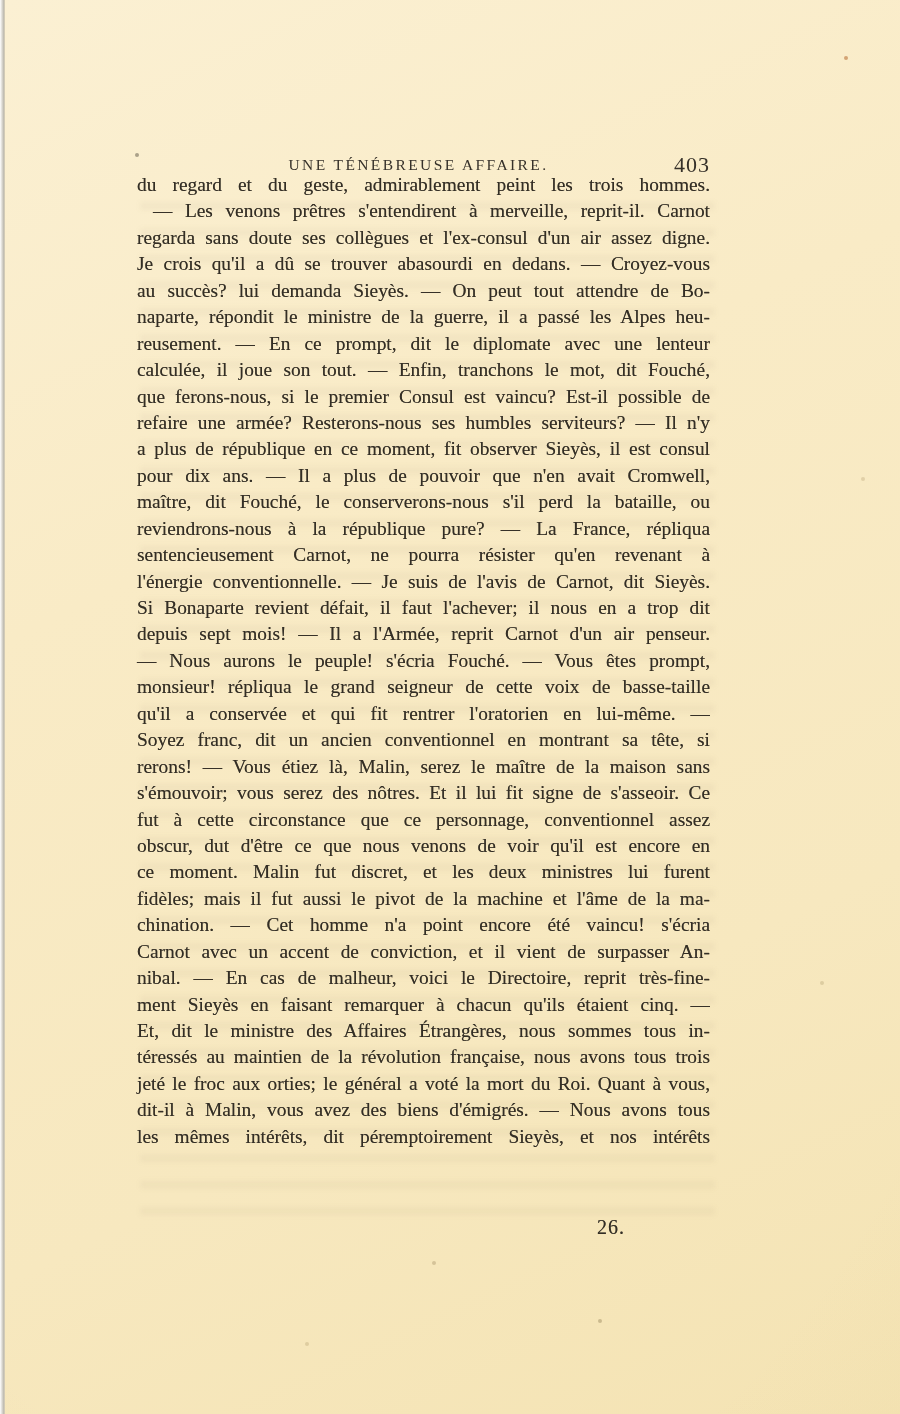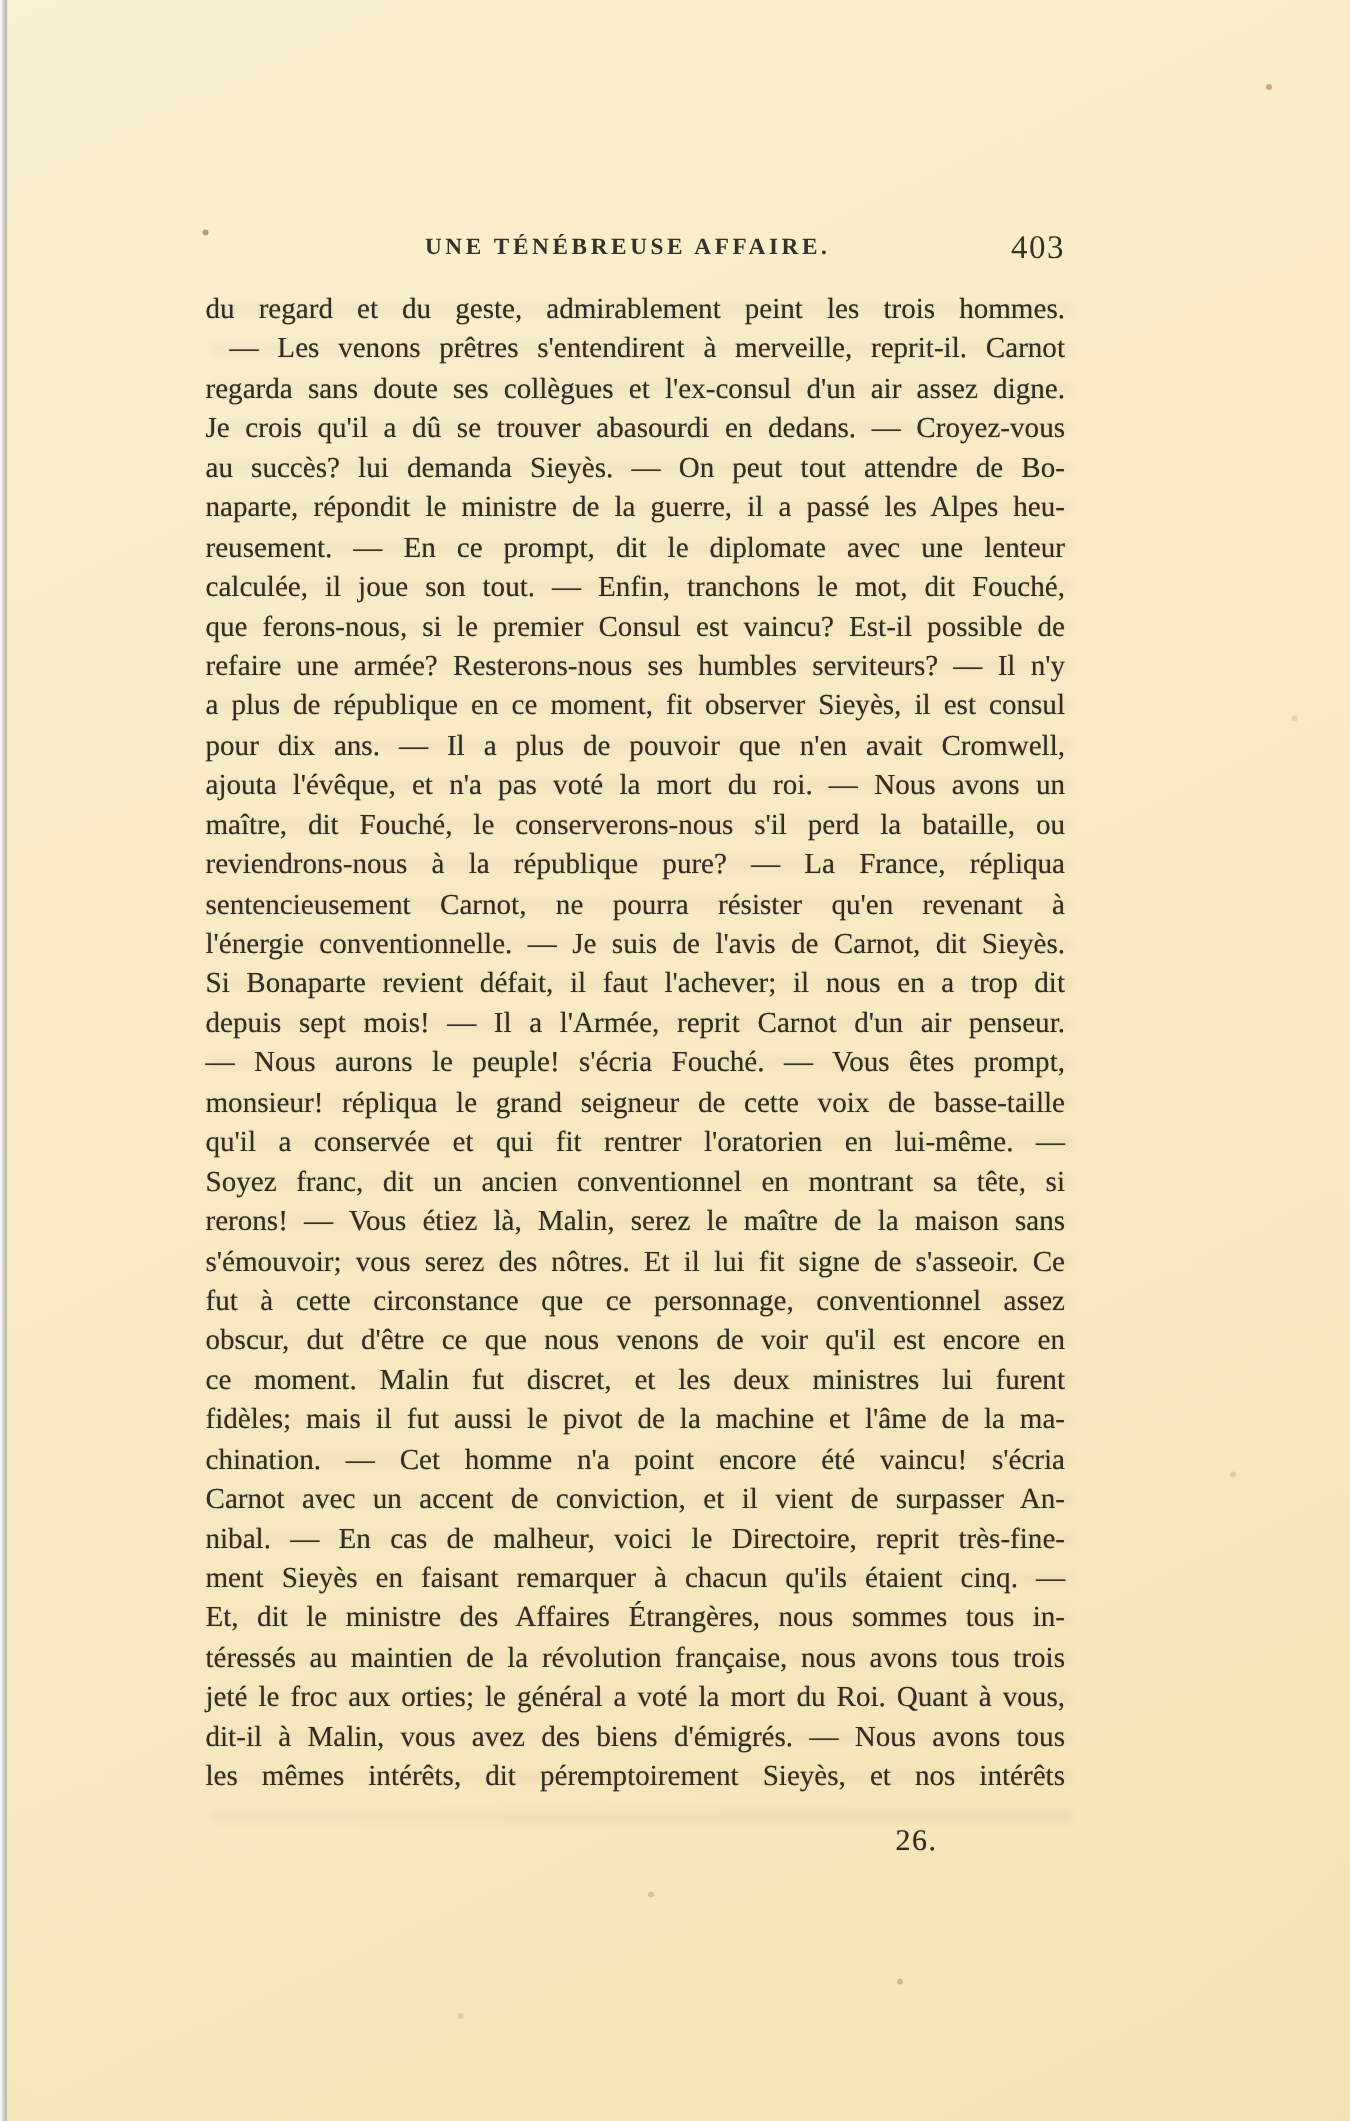--- a/index.html
+++ b/index.html
@@ -67,36 +67,36 @@
   .running-head {
     position: absolute;
     left: 137px; top: 156px;
     width: 573px;
     height: 26px;
   }
   .head-title {
     display: block;
     text-align: center;
     font-size: 15.5px;
-    font-weight: 700;
+    font-weight: 400;
     letter-spacing: 2.4px;
     color: #36312a;
     transform: translateX(-5px);
   }
   .folio {
     position: absolute;
     right: 0; top: -4px;
     font-size: 22px;
     font-weight: 400;
     letter-spacing: 1px;
     color: #36312a;
   }
   .text-block {
     position: absolute;
-    left: 137px; top: 194px;
+    left: 137px; top: 172px;
     width: 573px;
     font-size: 19.4px;
     line-height: 26.45px;
     text-shadow: 0 0 0.6px rgba(47,42,33,0.55);
   }
   .line {
     text-align: justify;
     text-align-last: justify;
     white-space: nowrap;
     height: 26.45px;
@@ -135,21 +135,20 @@
     <div class="line">regarda sans doute ses collègues et l'ex-consul d'un air assez digne.</div>
     <div class="line">Je crois qu'il a dû se trouver abasourdi en dedans. — Croyez-vous</div>
     <div class="line">au succès? lui demanda Sieyès. — On peut tout attendre de Bo-</div>
     <div class="line">naparte, répondit le ministre de la guerre, il a passé les Alpes heu-</div>
     <div class="line">reusement. — En ce prompt, dit le diplomate avec une lenteur</div>
     <div class="line">calculée, il joue son tout. — Enfin, tranchons le mot, dit Fouché,</div>
     <div class="line">que ferons-nous, si le premier Consul est vaincu? Est-il possible de</div>
     <div class="line">refaire une armée? Resterons-nous ses humbles serviteurs? — Il n'y</div>
     <div class="line">a plus de république en ce moment, fit observer Sieyès, il est consul</div>
     <div class="line">pour dix ans. — Il a plus de pouvoir que n'en avait Cromwell,</div>
-    <div class="line">ajouta l'évêque, et n'a pas voté la mort du roi. — Nous avons un</div>
     <div class="line">maître, dit Fouché, le conserverons-nous s'il perd la bataille, ou</div>
     <div class="line">reviendrons-nous à la république pure? — La France, répliqua</div>
     <div class="line">sentencieusement Carnot, ne pourra résister qu'en revenant à</div>
     <div class="line">l'énergie conventionnelle. — Je suis de l'avis de Carnot, dit Sieyès.</div>
     <div class="line">Si Bonaparte revient défait, il faut l'achever; il nous en a trop dit</div>
     <div class="line">depuis sept mois! — Il a l'Armée, reprit Carnot d'un air penseur.</div>
     <div class="line">— Nous aurons le peuple! s'écria Fouché. — Vous êtes prompt,</div>
     <div class="line">monsieur! répliqua le grand seigneur de cette voix de basse-taille</div>
     <div class="line">qu'il a conservée et qui fit rentrer l'oratorien en lui-même. —</div>
     <div class="line">Soyez franc, dit un ancien conventionnel en montrant sa tête, si</div>

